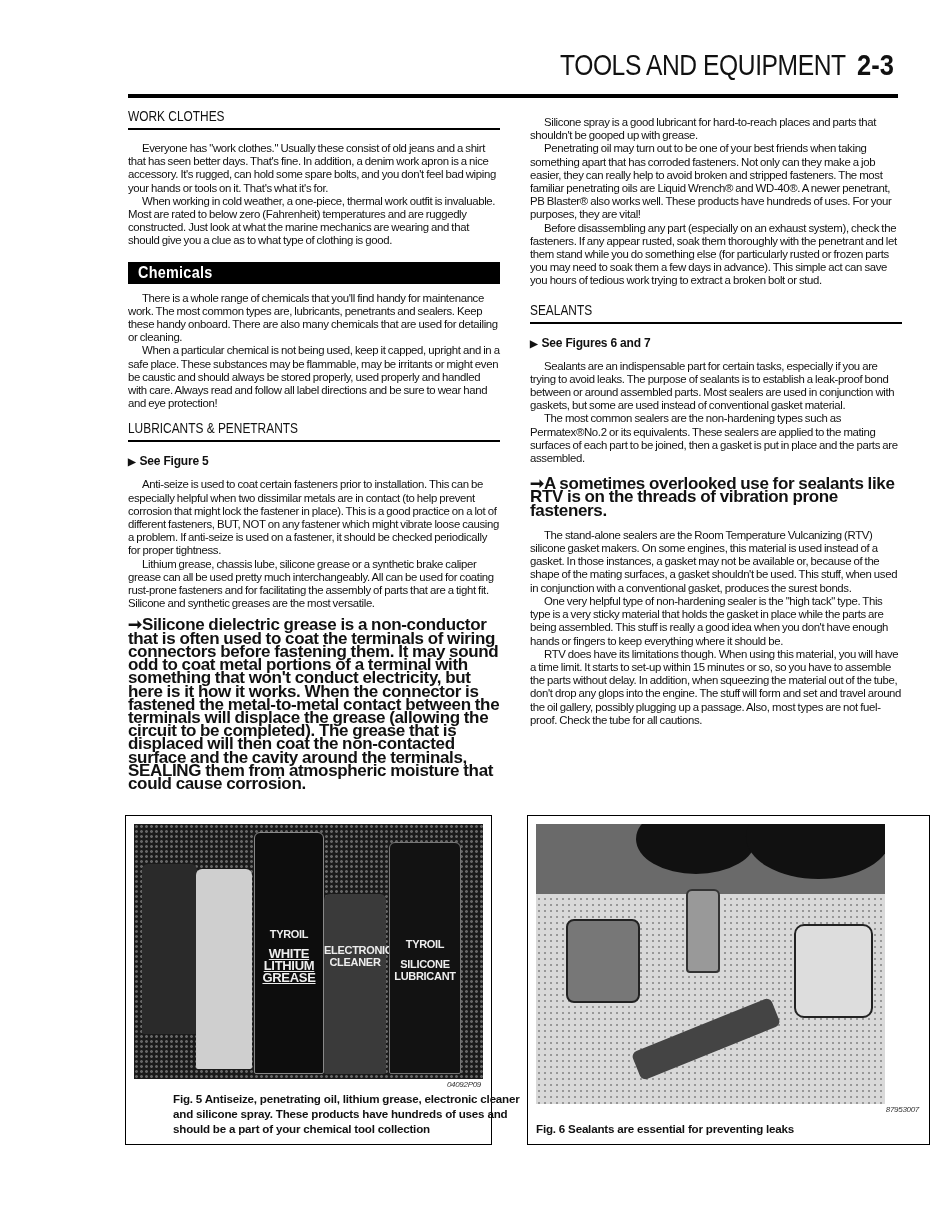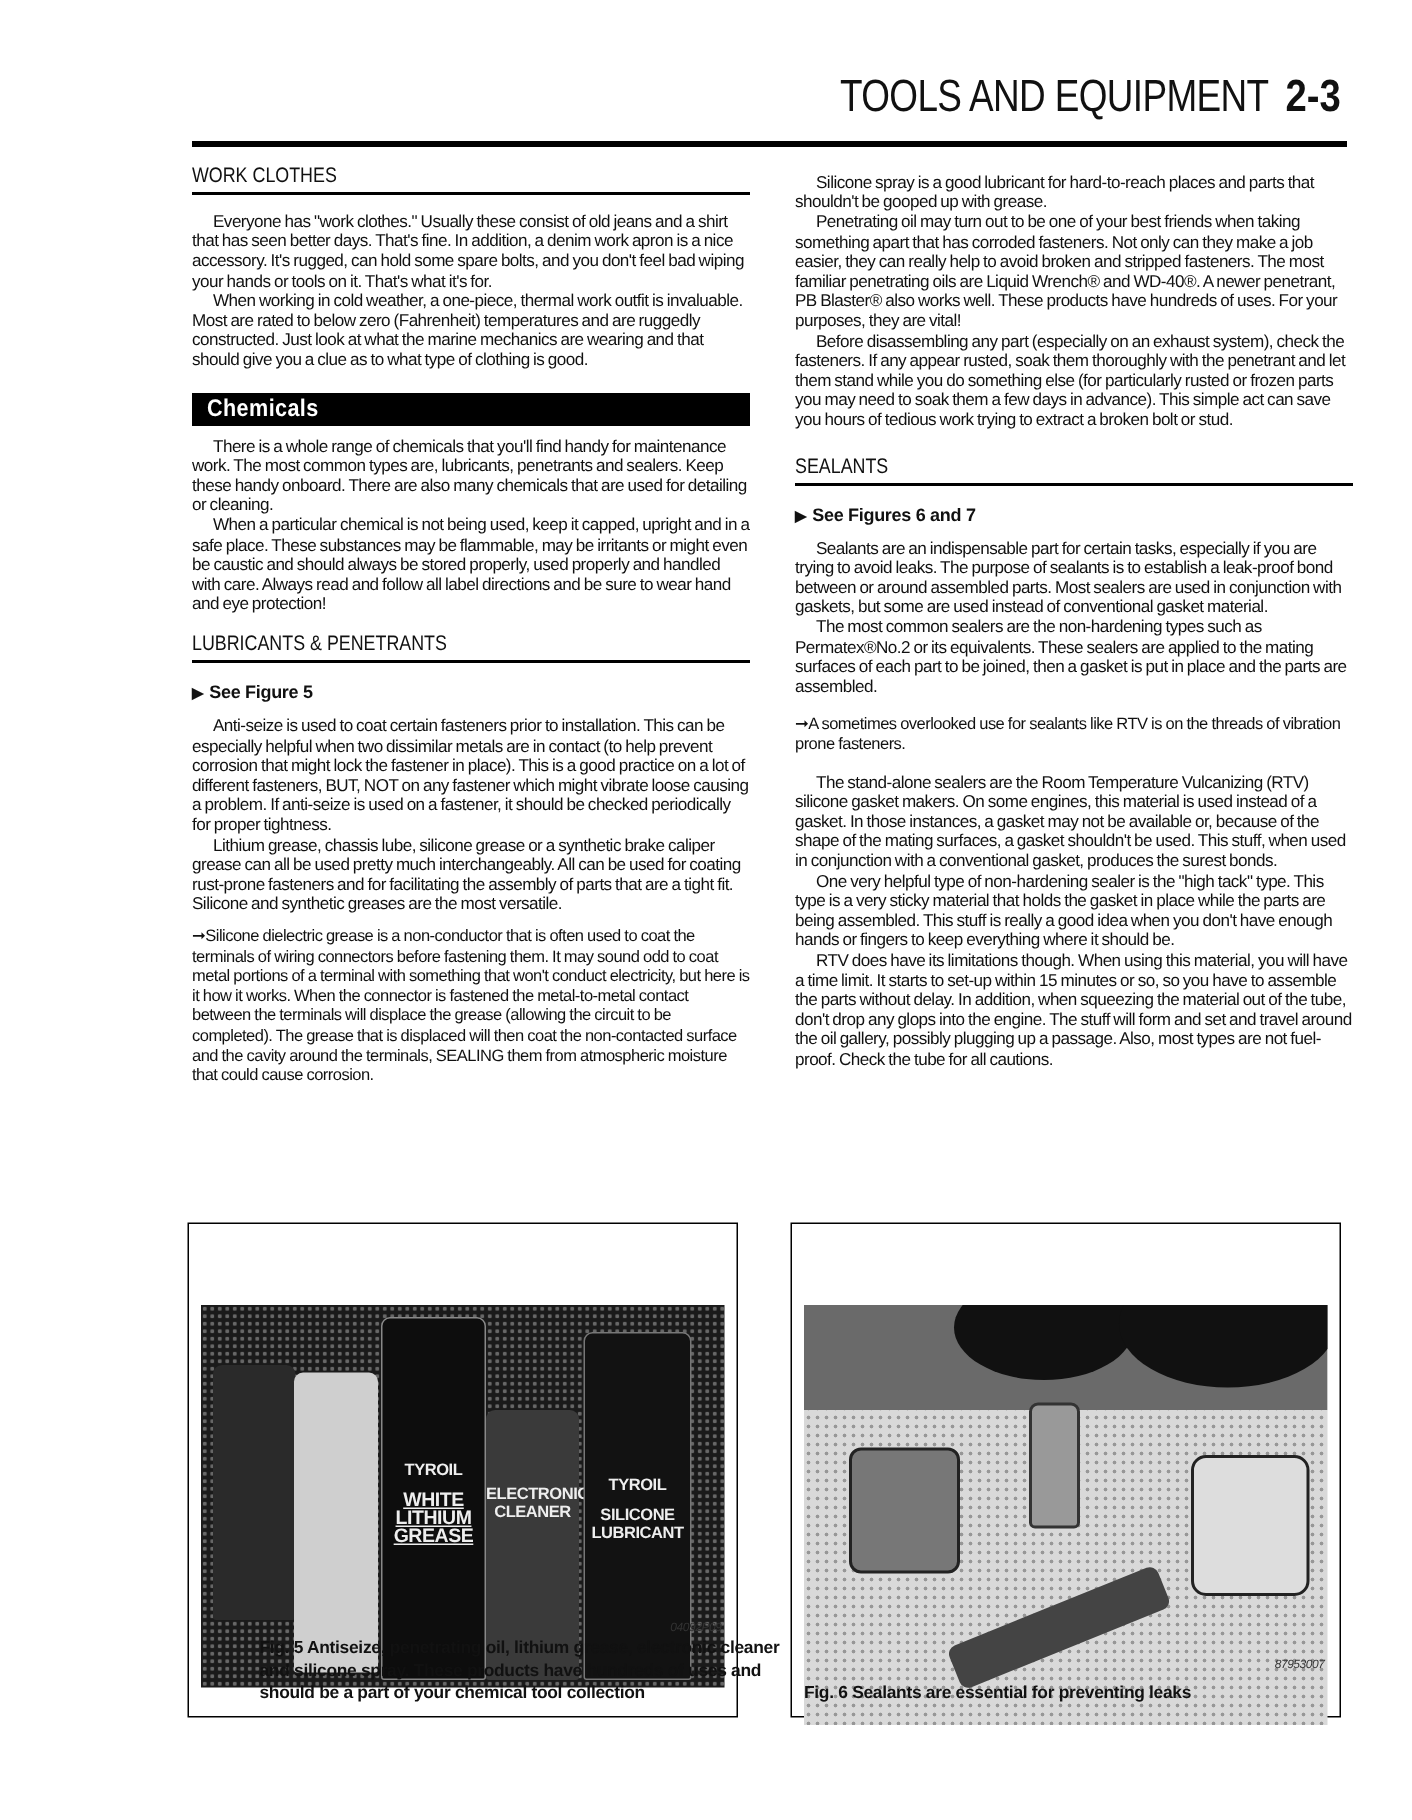--- a/index.html
+++ b/index.html
@@ -28,43 +28,43 @@
     font-size: 14px; letter-spacing: 0px; transform: scaleX(0.85); transform-origin: left;
     margin: 0; padding: 2px 0 4px 0; white-space: nowrap; text-transform: none;
   }
   .sub-rule { height: 2px; background: #000; margin-bottom: 12px; }
   p.body {
     font-size: 11.4px; line-height: 13.2px; margin: 0;
     text-indent: 14px; text-align: left; letter-spacing: -0.35px;
     word-spacing: -0.5px;
   }
   p.note {
-    font-size: 11px; line-height: 13.2px; font-weight: normal; margin: 0;
+    font-size: 17px; line-height: 13.2px; font-weight: bold; margin: 0;
     letter-spacing: -0.35px; word-spacing: -0.3px;
   }
   .see-fig {
     font-size: 12px; font-weight: bold; margin: 0 0 10px 0; letter-spacing: -0.2px;
   }
   .see-fig .marker { font-size: 10px; margin-right: 4px; }
   .chem-bar {
     background: #000; color: #fff; height: 22px; margin: 14px 0 8px 0;
     display: flex; align-items: center;
   }
   .chem-bar span {
     font-weight: bold; font-size: 16px; margin-left: 10px; letter-spacing: 0.3px;
     transform: scaleX(0.9); transform-origin: left;
   }
   .spacer-s { height: 8px; }
   .spacer-m { height: 12px; }
   .fig {
     position: absolute; border: 1.5px solid #000; background: #fff;
   }
   .fig5 { left: 125px; top: 815px; width: 365px; height: 328px; }
-  .fig6 { left: 527px; top: 815px; width: 365px; height: 328px; }
-  .photo { position: absolute; left: 8px; top: 8px; width: 349px; margin-top: 46px; }
+  .fig6 { left: 527px; top: 815px; width: 365px; height: 328px; padding-left: 36px; }
+  .photo { position: absolute; left: 8px; top: 8px; width: 349px; }
   .fig5 .photo { height: 255px; background: #1a1a1a; overflow: hidden; }
   .fig6 .photo { height: 280px; background: #d9d9d9; overflow: hidden; }
   .fig-id {
     position: absolute; right: 10px; font-size: 8px; font-style: italic; color: #333;
     letter-spacing: -0.3px;
   }
   .fig5 .fig-id { top: 264px; }
   .fig6 .fig-id { top: 289px; }
   .fig-caption {
     position: absolute; left: 8px; width: 349px;

